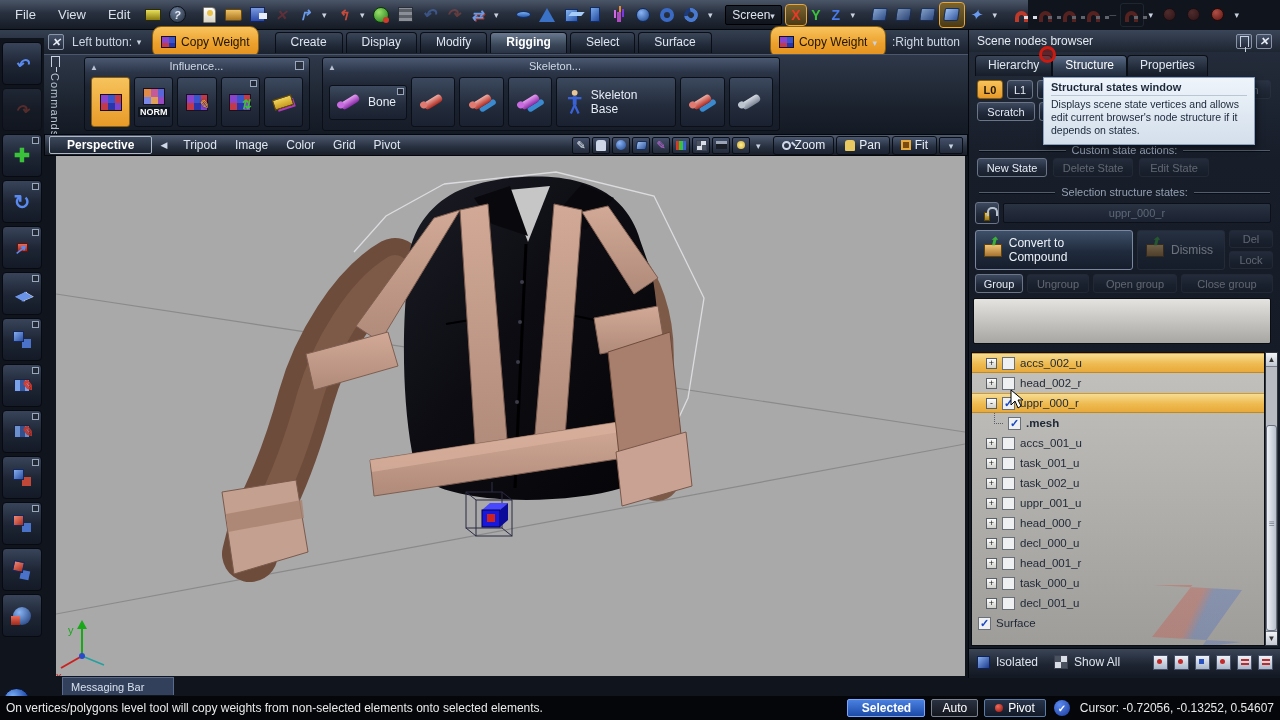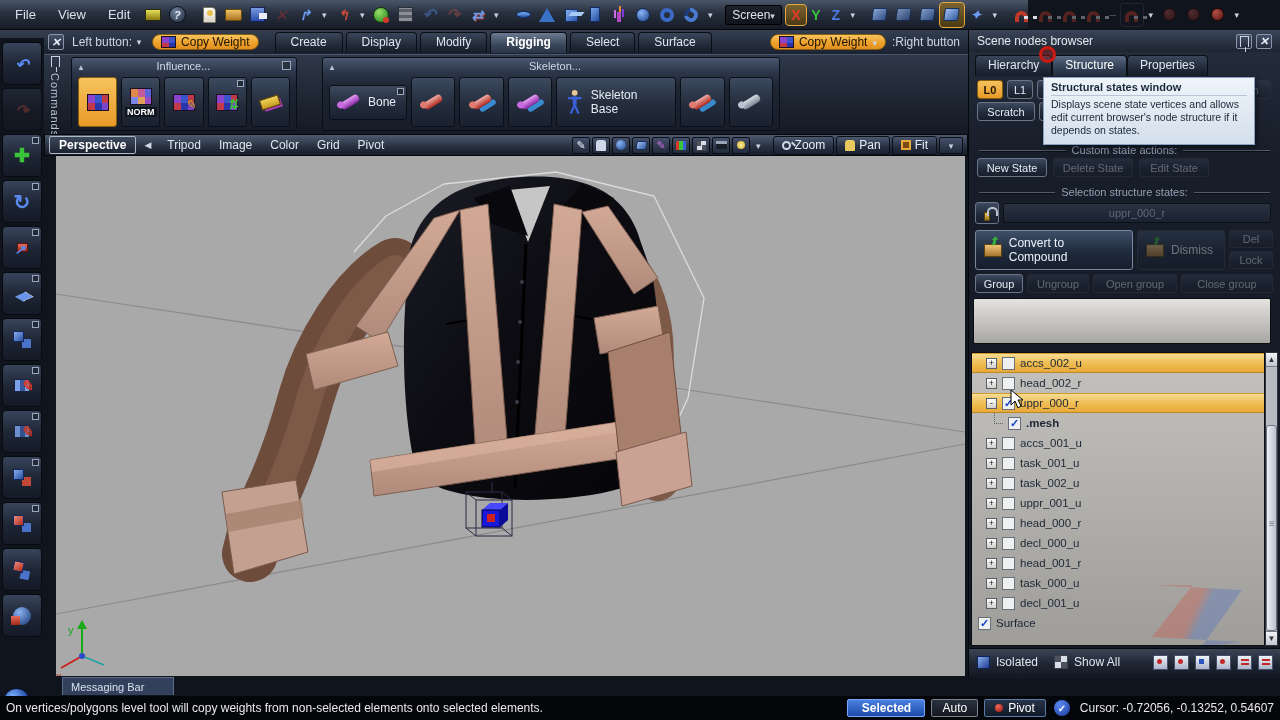--- a/index.html
+++ b/index.html
@@ -99,21 +99,21 @@
   .g-penedit::after { content:"✎"; position:absolute; right:-4px; bottom:-4px; color:#d83a2a; font-size:15px; font-weight:bold; }
   .g-bigsphere { width:18px; height:18px; border-radius:50%; background:radial-gradient(circle at 35% 30%,#8ab4f4,#16336e); }
   .g-bigsphere::after { content:""; position:absolute; left:-2px; bottom:0; width:9px; height:9px; background:linear-gradient(#e86a5a,#a02a1a); }
 
   
   .row2 { position:absolute; left:0; top:30px; width:968px; height:24px;
     background:linear-gradient(#343f50,#1b2230); display:flex; align-items:center; padding-left:48px; }
   .closebtn { width:16px; height:16px; border:1px solid #8a95a8; border-radius:2px;
     background:linear-gradient(#46526a,#222a3a); display:flex; align-items:center; justify-content:center; margin-right:8px; }
   .lbl { color:#cdd6e4; font-size:12px; }
-  .copyw { display:flex; align-items:center; gap:5px; height:16px; padding:0 8px;
+  .copyw { display:flex; align-items:center; gap:5px; height:32px; padding:0 8px;
     background:linear-gradient(#f8c45e,#eda12c 55%,#e2901e); border:1px solid #8a5e10; border-radius:9px;
     color:#1d1405; font-size:12px; margin:0 6px; }
   .copyw .g-mosaic { width:15px; height:12px; background-size:100% 6px,100% 6px; }
   .tabs { display:flex; gap:3px; margin-left:10px; }
   .rtab { height:21px; padding:2px 15px 0; color:#dfe6f0; font-size:12px; text-align:center;
     background:linear-gradient(#3a4659,#222b3a 60%,#171d29); border:1px solid #0a0e15; border-bottom:none;
     border-radius:4px 4px 0 0; }
   .rtab.active { background:linear-gradient(#6a7990,#3a4759 60%,#2a3446); color:#ffffff; font-weight:bold; }
 
   
@@ -144,21 +144,21 @@
   .commands { position:absolute; left:46px; top:56px; width:18px; height:180px; color:#b9c3d2;
     display:flex; flex-direction:column; align-items:center; gap:6px; }
   .commands .txt { writing-mode:vertical-rl; font-size:11px; letter-spacing:1px; }
   .orb { position:absolute; left:3px; top:688px; width:27px; height:27px; border-radius:50%;
     background:radial-gradient(circle at 35% 30%,#7ab0f8,#123a9e 70%,#081c52); border:1px solid #061230; }
 
   
   .vhead { position:absolute; left:44px; top:134px; width:924px; height:22px;
     background:linear-gradient(#4e5a70,#27303f 60%,#181e29); border:1px solid #05070b;
     display:flex; align-items:center; padding:0 4px; gap:2px; }
-  .persp { padding:1px 9px; border:1px solid #aeb8c6; border-radius:2px; color:#fff; font-weight:bold;
+  .persp { padding:1px 17px; border:1px solid #aeb8c6; border-radius:2px; color:#fff; font-weight:bold;
     background:linear-gradient(#3c485c,#1c2431); font-size:12px; }
   .vmenu { color:#dfe6f0; padding:0 8px; font-size:12px; }
   .vico { width:18px; height:17px; border:1px solid #0a0e15; border-radius:2px;
     background:linear-gradient(#44506a,#222a3a); display:flex; align-items:center; justify-content:center;
     font-size:11px; color:#dfe6f0; flex:none; }
   .vbtn { display:flex; align-items:center; gap:4px; height:19px; padding:0 8px; color:#e8eef6; font-size:12px;
     background:linear-gradient(#4a5870,#252e3f 60%,#1a2130); border:1px solid #0a0e15; border-radius:3px; }
   .mag { width:9px; height:9px; border:2px solid #cfd8e8; border-radius:50%; }
   .mag::after { content:""; position:absolute; width:2px; height:5px; background:#cfd8e8; transform:rotate(-45deg) translate(7px,5px); }
   .hand { width:10px; height:11px; background:#e8c860; border-radius:3px 3px 1px 1px; }
@@ -399,21 +399,21 @@
     <span style="flex:1;"></span>
     <span class="copyw">
       <i class="g-mosaic"></i>
       <span>Copy Weight</span>
       <span class="caret"></span>
     </span>
     <span class="lbl" style="margin-right:8px;">:Right button</span>
   </div>
 
   <div class="ribbon">
-    <div class="rgroup" style="left:27px;width:226px;">
+    <div class="rgroup" style="left:40px;width:226px;">
       <div class="ghead">
         <span class="upar"></span>
         <span class="t">Influence...</span>
         <span class="corner"></span>
       </div>
       <div class="gbody">
         <div class="gbtn sel">
             <i class="g-mosaic"></i>
           </div>
         <div class="gbtn">

